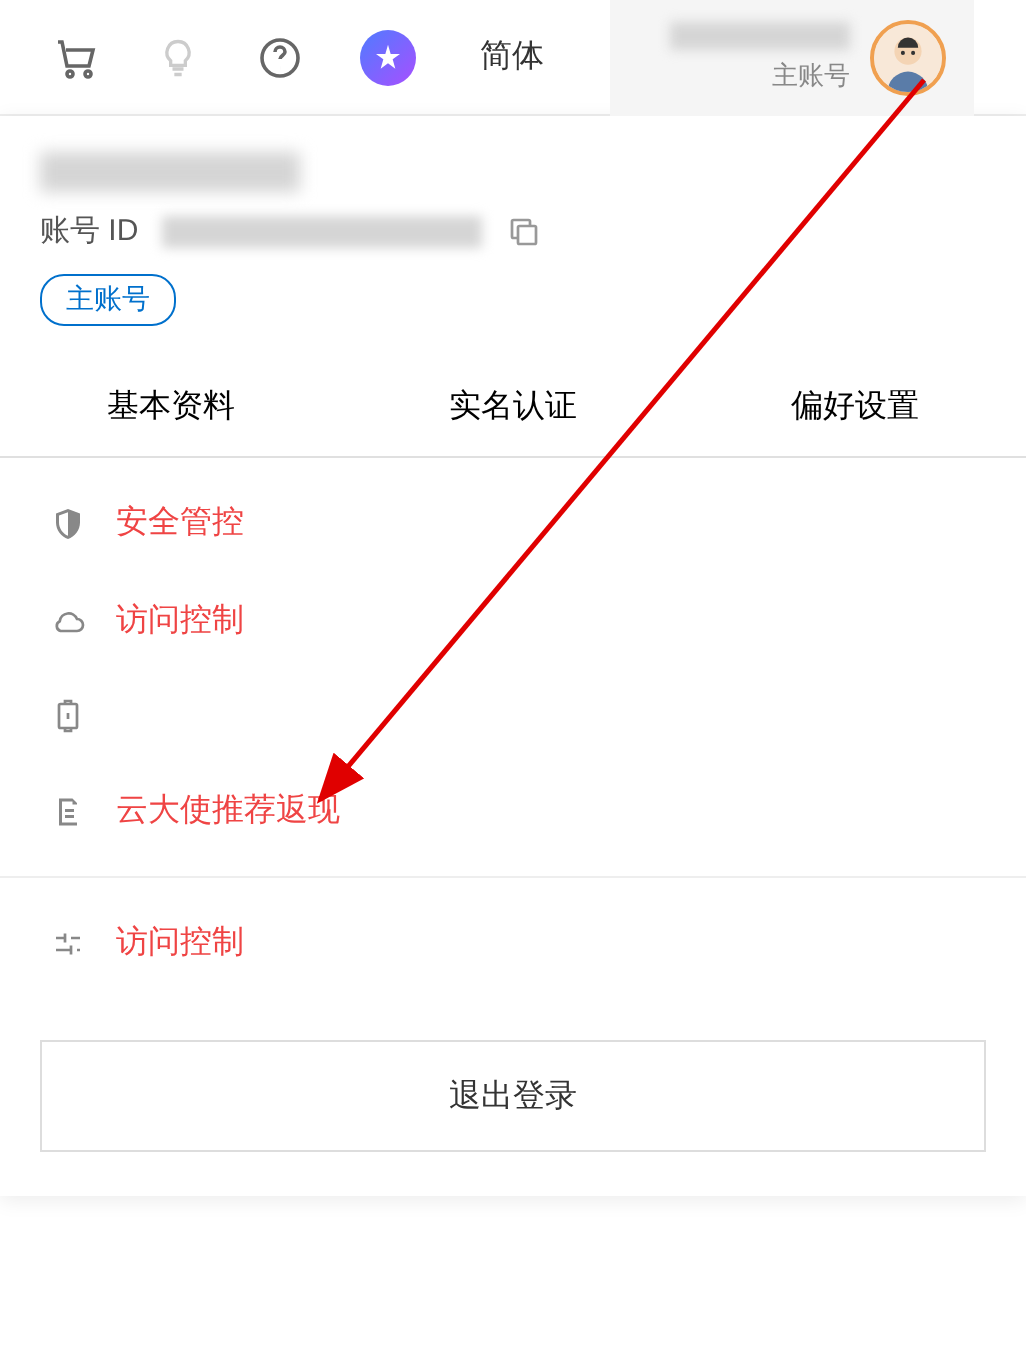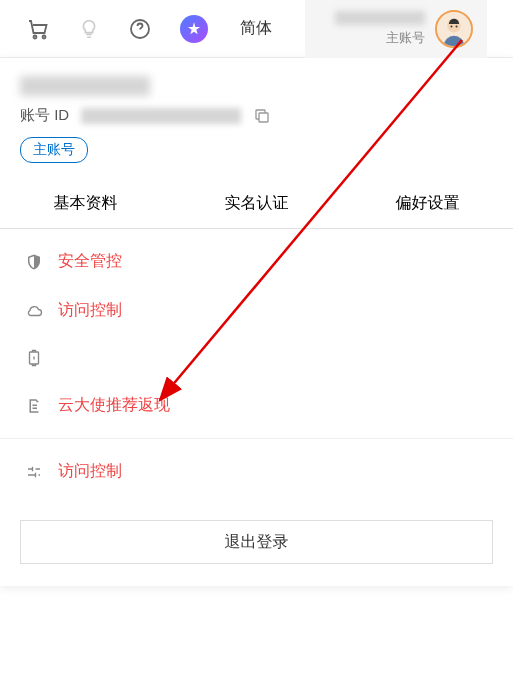--- a/index.html
+++ b/index.html
@@ -141,21 +141,21 @@
     .divider {
       height: 1px;
       background: #eee;
       margin: 8px 0;
     }
     .logout-wrap {
       padding: 16px 20px 22px 20px;
     }
     .logout-btn {
       width: 100%;
-      height: 44px;
+      height: 56px;
       border: 1px solid #ddd;
       background: #fff;
       font-size: 16px;
       color: #333;
       cursor: pointer;
     }
     .arrow-svg {
       position: absolute;
       top: 0;
       left: 0;

